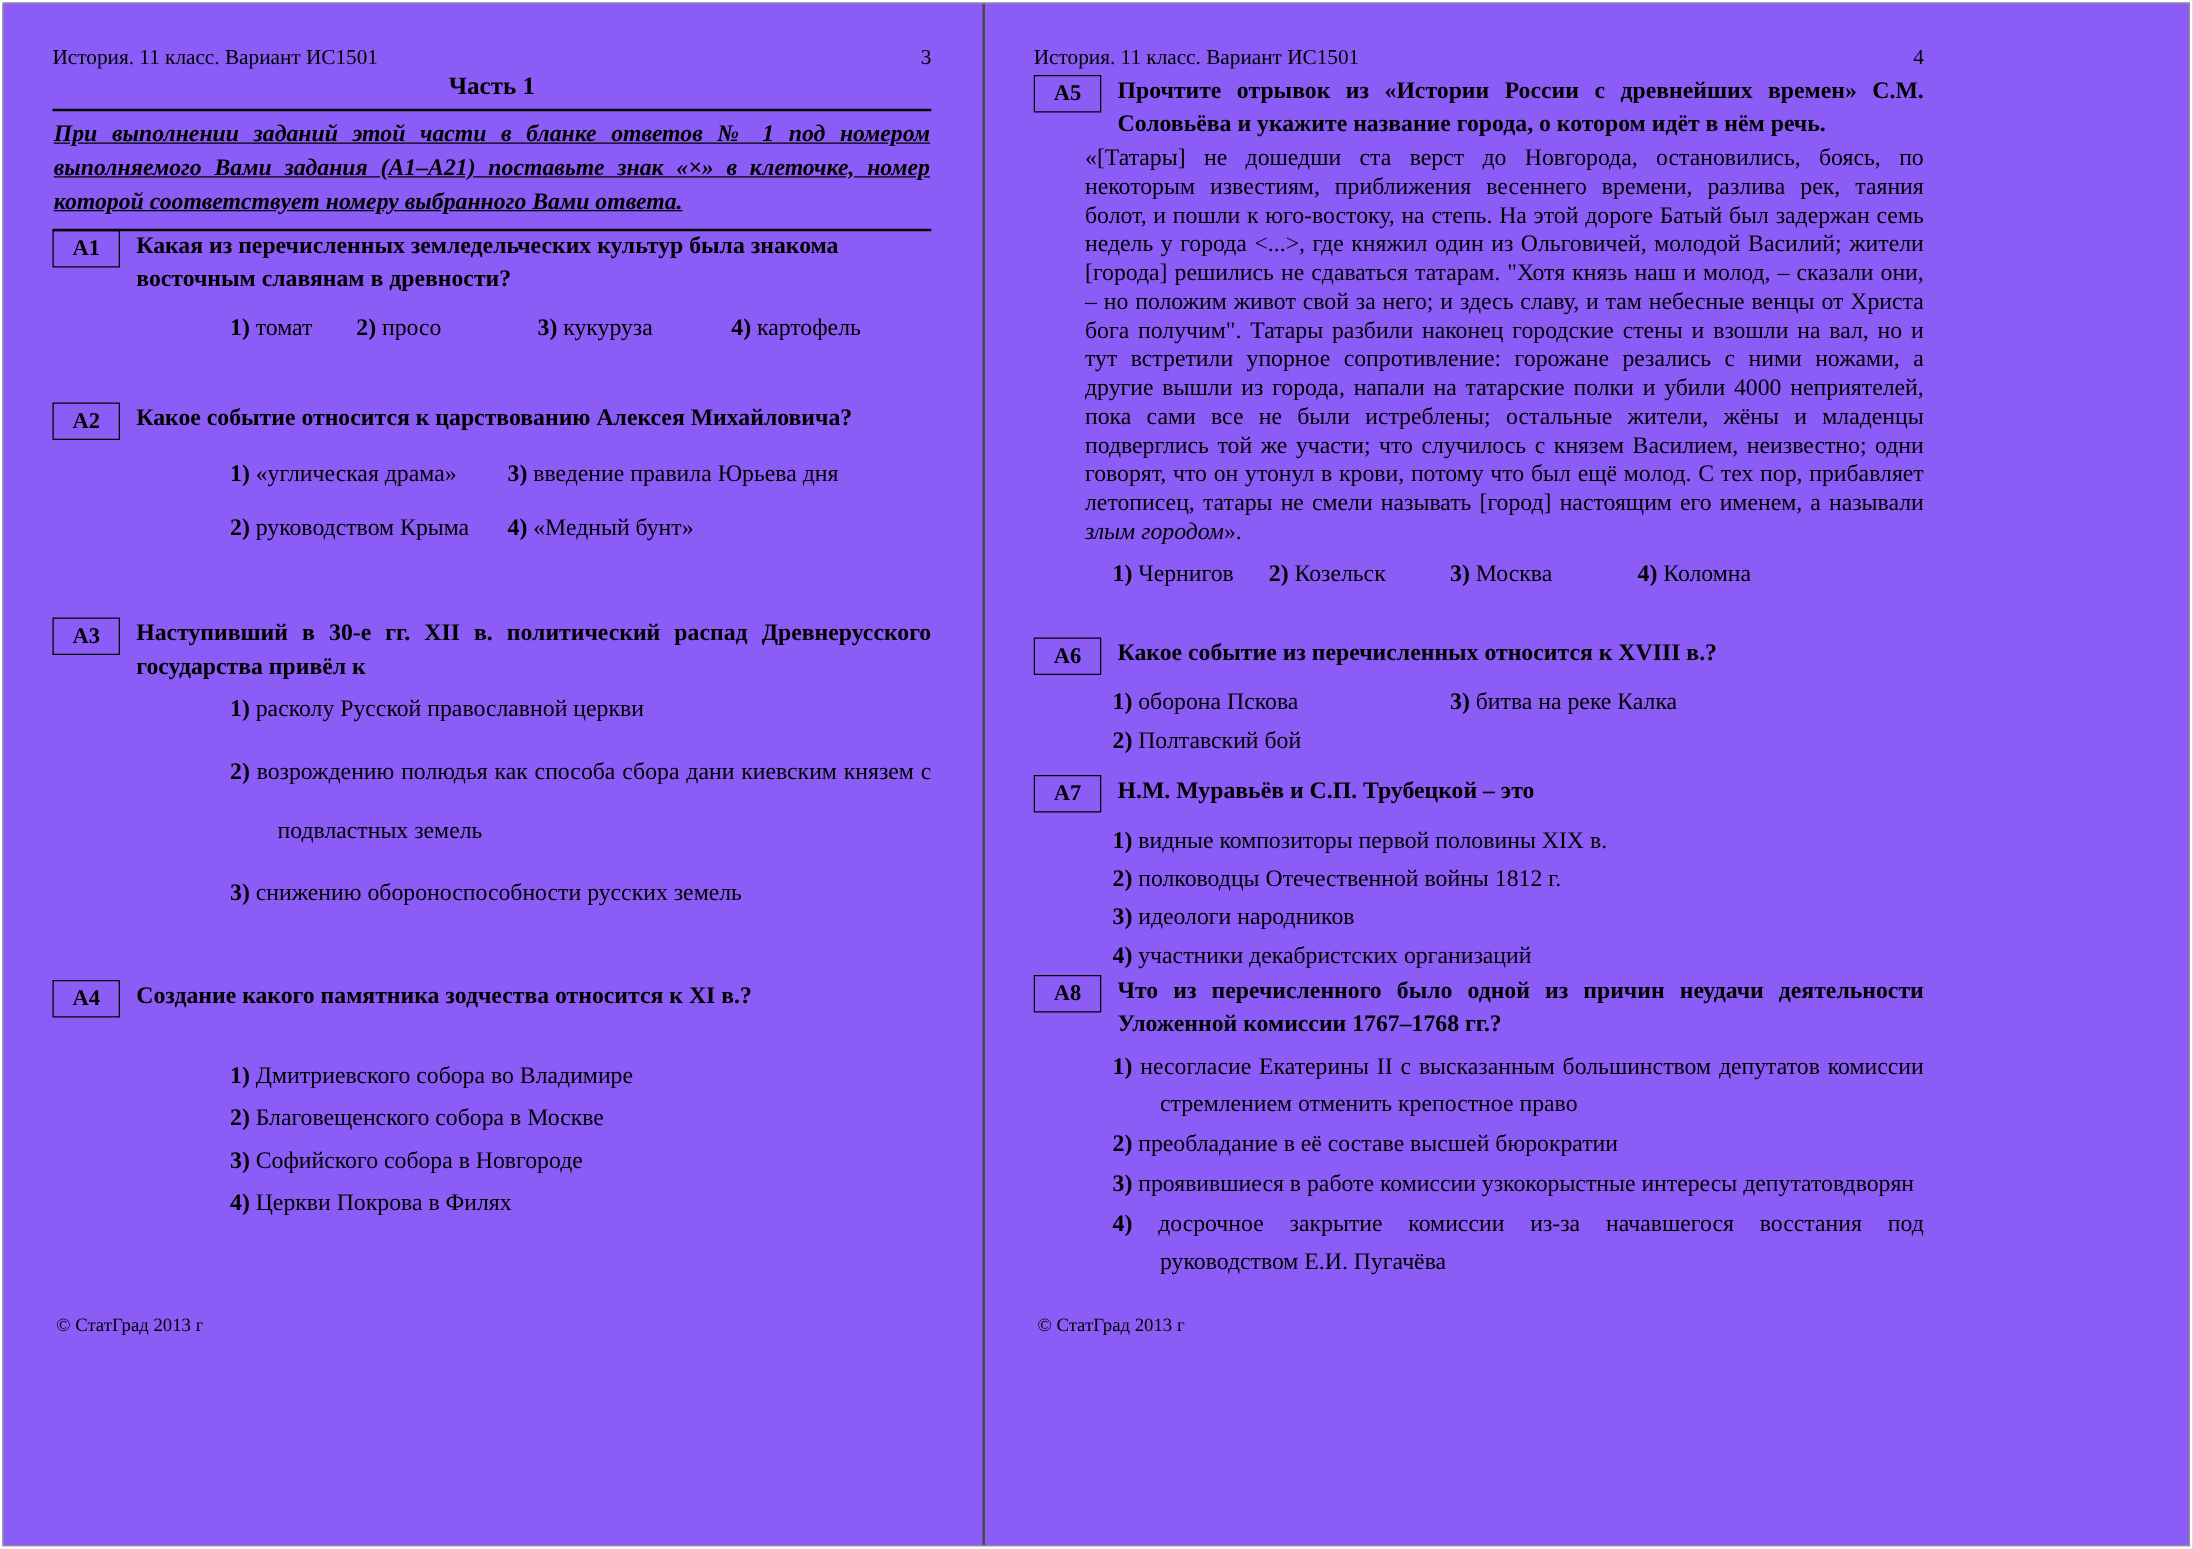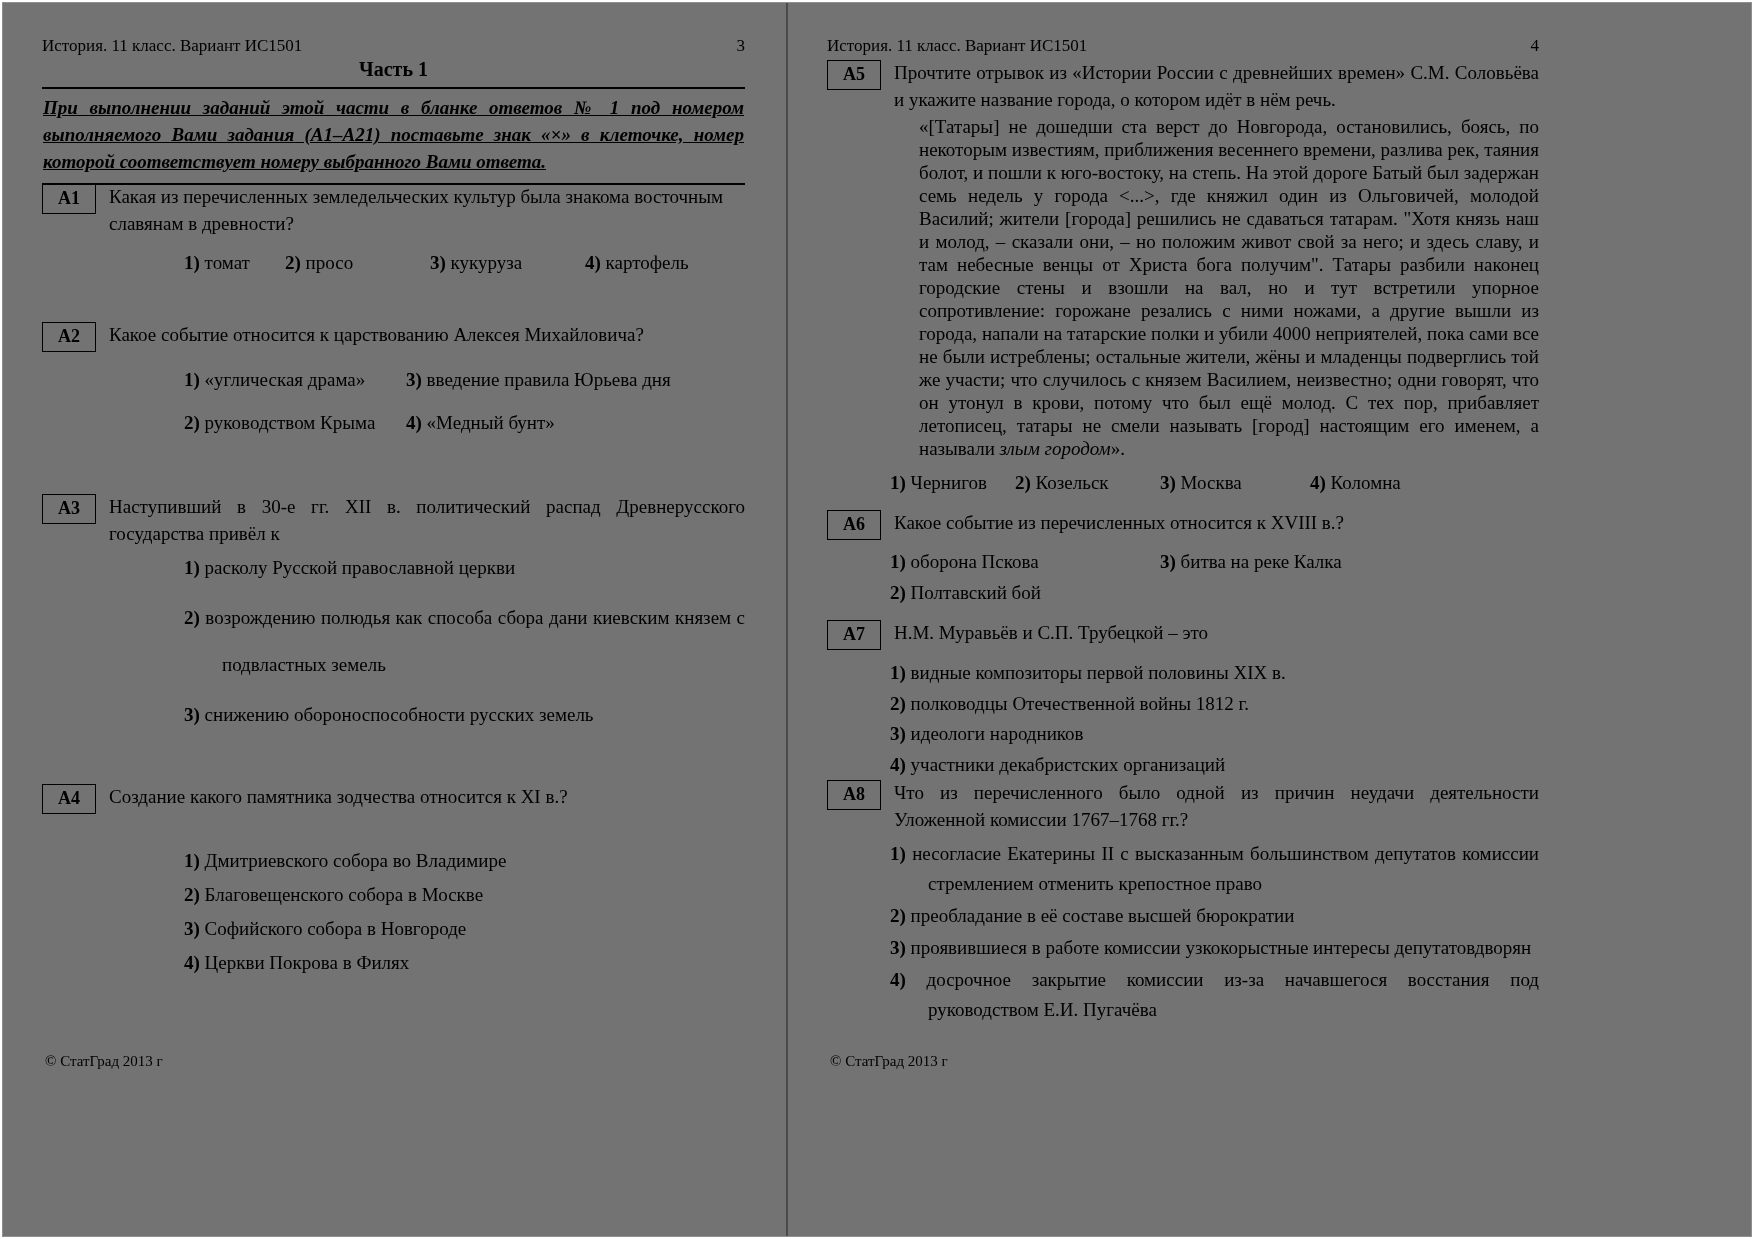--- a/index.html
+++ b/index.html
@@ -1,20 +1,20 @@
 <!DOCTYPE html>
 <html><head>
 <meta charset="utf-8">
 <style>
   * { margin:0; padding:0; box-sizing:border-box; }
   html,body { width:1754px; height:1239px; background:#ffffff; overflow:hidden; }
   body { font-family:"Liberation Serif", serif; color:#000; }
 
   .sheet { position:absolute; left:2px; top:2px; width:1750px; height:1235px;
-           background:#737373; border:1.5px solid #8f8f8f; }
+           background:#8b5cf6; border:1.5px solid #8f8f8f; }
 
   .page { position:absolute; top:0; bottom:0; }
   .page-left  { left:0; width:783px; }
   .page-right { left:783px; right:0; border-left:2px solid #4a4a4a; }
 
   .pg-header { position:absolute; top:33px; left:39px; display:flex;
                justify-content:space-between; font-size:17px; }
   .page-left  .pg-header { width:703px; }
   .page-right .pg-header { width:712px; }
 
@@ -27,24 +27,24 @@
                   text-align:justify; font-size:19px; line-height:27px;text-decoration:underline; }
 
   .q { position:absolute; left:39px; font-size:19px; line-height:27px; }
   .page-left  .q { width:703px; }
   .page-right .q { width:712px; }
 
   .q-head { display:flex; align-items:flex-start; }
   .q-label { flex:0 0 54px; height:30px; border:1.6px solid #000; font-weight:bold;
              font-size:18px; line-height:27px; text-align:center; margin-right:13px;
              margin-top:1px; }
-  .q-text { flex:1; }
+  .q-text { flex:1;font-weight:bold; }
   .justify { text-align:justify; }
 
-  .passage { margin-left:92px; text-align:justify; font-size:19px; line-height:23px;
+  .passage { margin-left:41px; text-align:justify; font-size:19px; line-height:23px;
              margin-top:2px; }
   .passage .it { font-style:italic; }
 
   .opts { }
   .page-left  .opts { margin-left:142px; }
   .page-right .opts { margin-left:63px; }
   .opt .num { font-weight:bold; }
 
   .opts-grid-a1 { display:grid; grid-template-columns:101px 145px 155px auto; margin-top:12px; }
   .opts-grid-a2 { display:grid; grid-template-columns:222px auto; row-gap:16px; margin-top:14px; }

